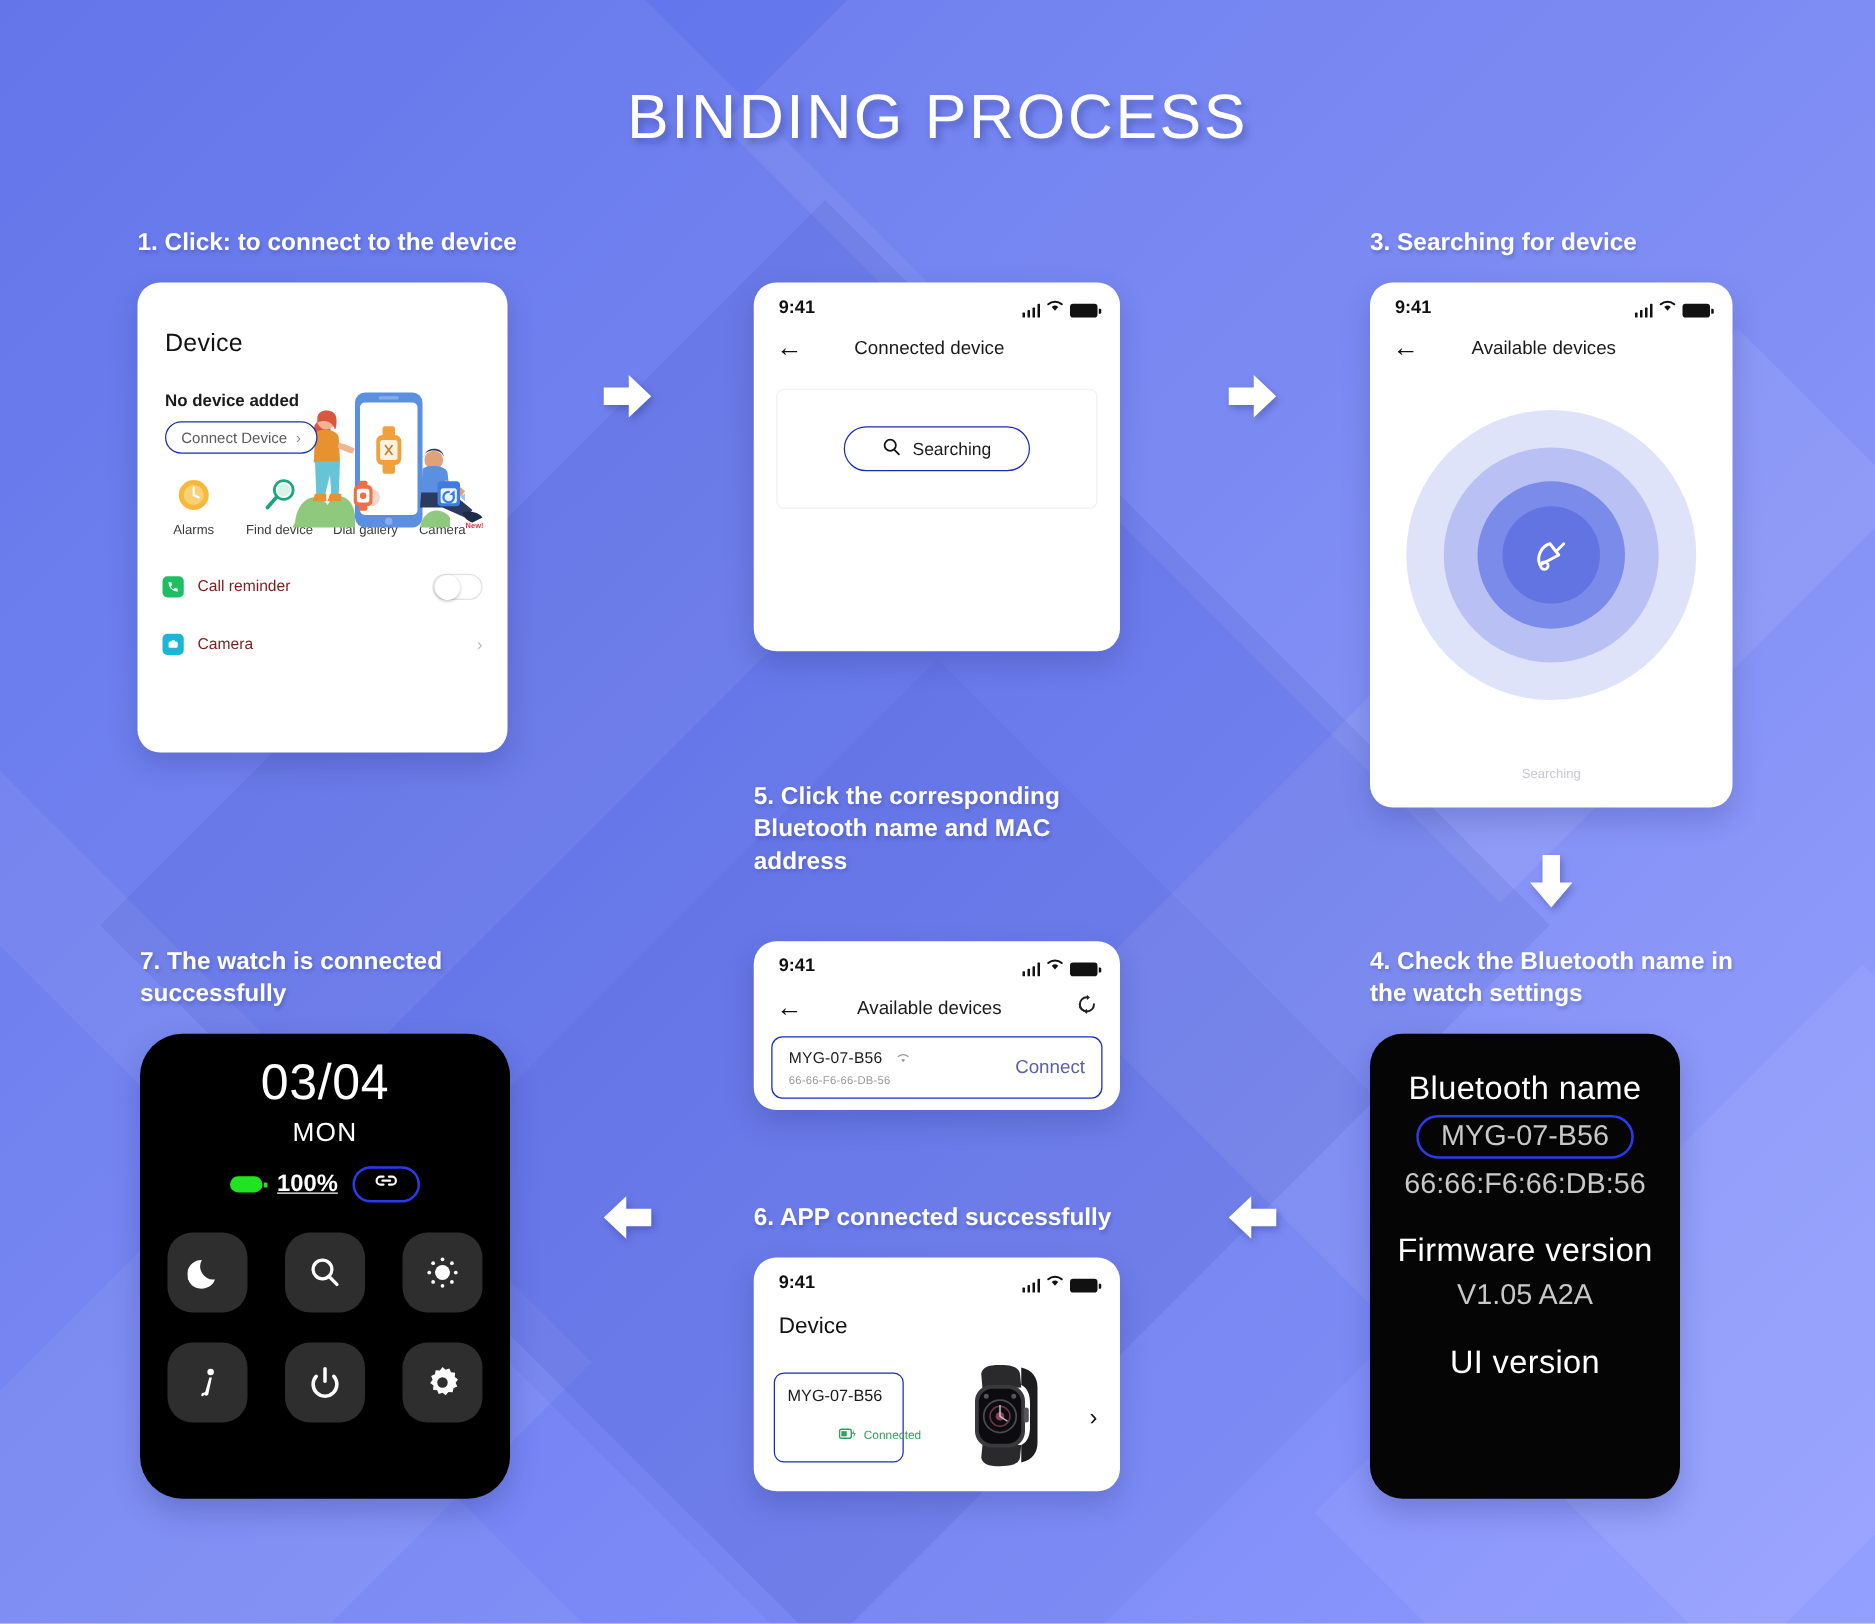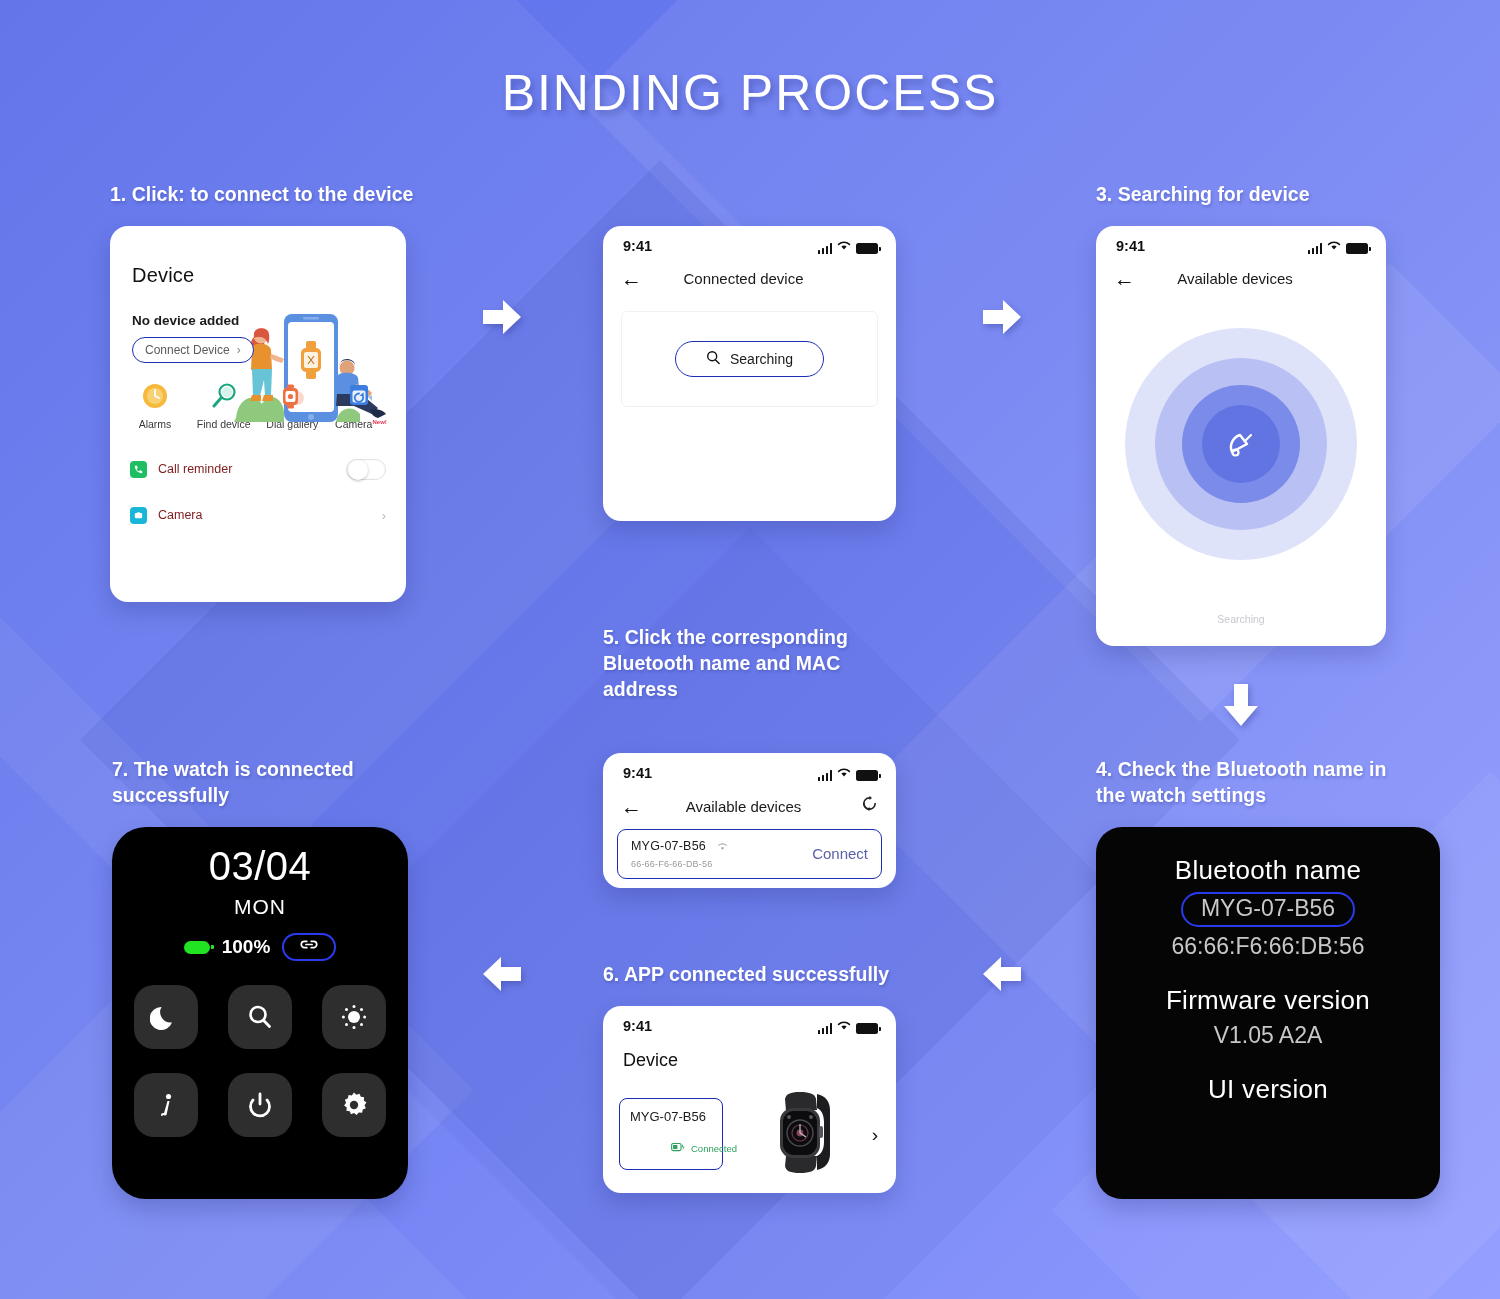--- a/index.html
+++ b/index.html
@@ -212,21 +212,21 @@
     padding: 10px 0 0 10px;
   }
   .conn-box .cname { font-size: 13px; color: #1b1b1b; }
   .conn-box .cstat { display: flex; align-items: center; gap: 5px; margin-top: 18px; padding-left: 41px; }
   .conn-box .cstat span { font-size: 9.5px; color: #2fa05e; }
   .watchimg { position: absolute; right: 48px; top: 80px; width: 92px; height: 92px; }
   .c6-chev { position: absolute; right: 18px; top: 118px; font-size: 19px; color: #111; }
 
   
   #watch4 {
-    position: absolute; left: 1096px; top: 827px; width: 344px; height: 372px;
+    position: absolute; left: 1096px; top: 827px; width: 248px; height: 372px;
     background: #050505; border-radius: 26px;
     box-shadow: 0 10px 22px rgba(30,40,110,0.25);
     overflow: hidden; text-align: center; color: #fff;
   }
   #watch4 .w-h { font-size: 26px; font-weight: 400; letter-spacing: .3px; }
   #watch4 .w-v { font-size: 23px; color: #c8c8c8; font-weight: 400; }
   .btname-pill {
     display: inline-block; border: 2px solid #2a3bef; border-radius: 18px;
     padding: 1px 18px 3px 18px; margin-top: 6px;
   }
@@ -236,20 +236,21 @@
     position: absolute; left: 112px; top: 827px; width: 296px; height: 372px;
     background: #000; border-radius: 34px;
     box-shadow: 0 10px 22px rgba(30,40,110,0.25);
     overflow: hidden; text-align: center; color: #fff;
   }
   #watch7 .wdate { font-size: 40px; margin-top: 17px; letter-spacing: .5px; }
   #watch7 .wday  { font-size: 21px; margin-top: 6px; letter-spacing: 1px; }
   .w7-row {
     display: flex; align-items: center; justify-content: center; gap: 12px;
     margin-top: 14px;
+    text-decoration: underline;
   }
   .battpill {
     width: 26px; height: 13px; border-radius: 7px; background: #22e322;
     position: relative;
   }
   .battpill::after{
     content:""; position:absolute; right:-4px; top:4.5px; width:2.5px;height:4px;
     background:#22e322; border-radius:0 1px 1px 0;
   }
   .w7pct { font-size: 19px; font-weight: 700; }

